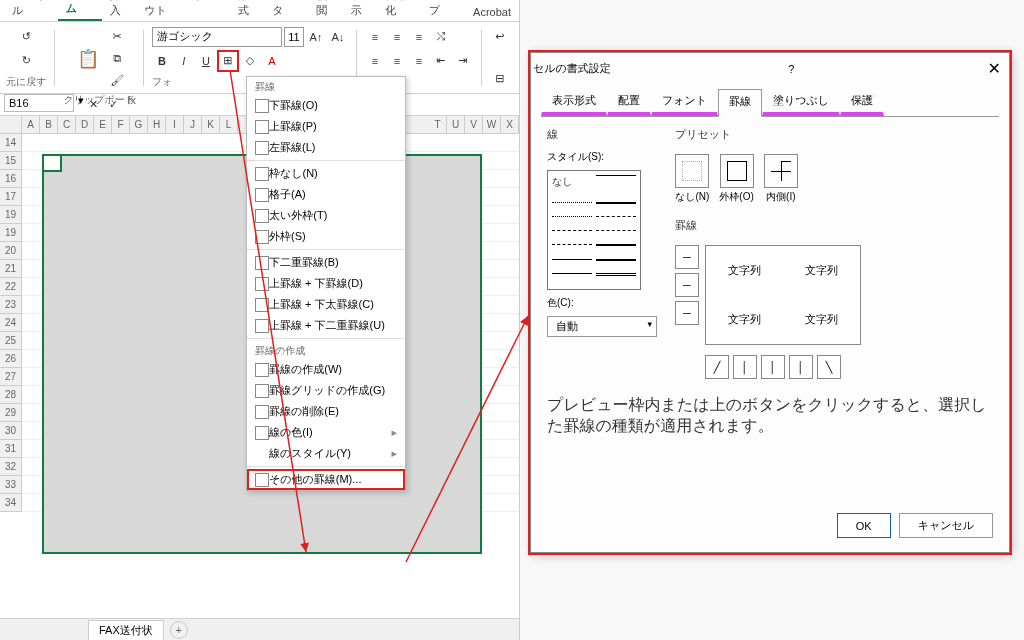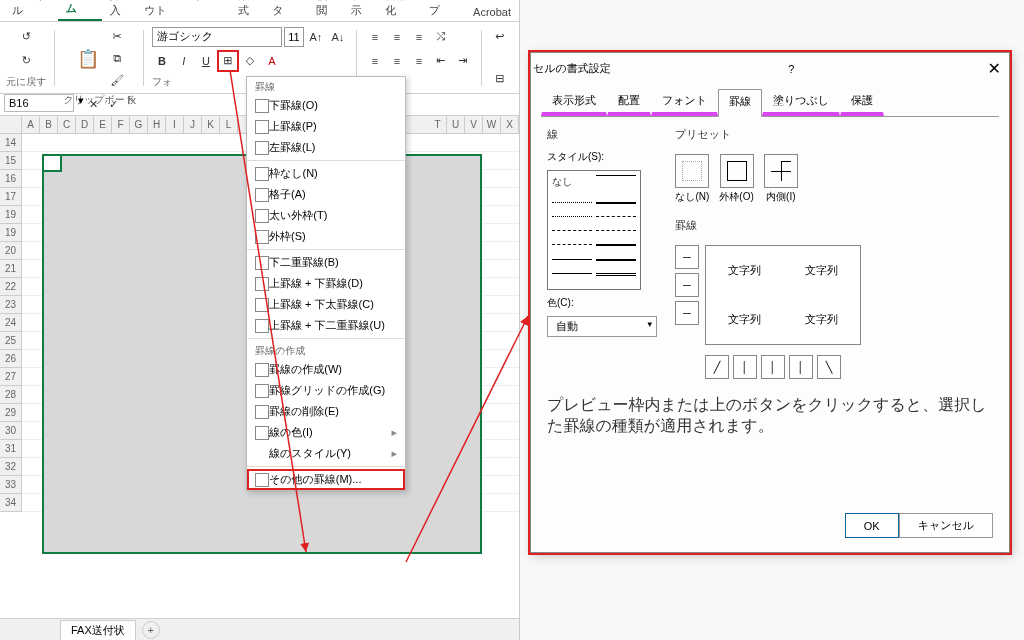--- a/index.html
+++ b/index.html
@@ -30,21 +30,21 @@
 
 
 .sheet-wrap{position:relative;background:#fff;height:calc(640px - 22px - 72px - 22px - 22px);overflow:hidden}
 .col-headers{display:flex;height:18px;background:#f0f0f0;border-bottom:1px solid #ccc}
 .ch{width:18px;text-align:center;border-right:1px solid #ccc;color:#666;font-size:10px;line-height:18px}
 .ch.rowhead{width:22px}
 .rows{position:relative}
 .row{display:flex;height:18px}
 .rh{width:22px;text-align:center;border-right:1px solid #ccc;border-bottom:1px solid #ccc;background:#f0f0f0;color:#666;font-size:10px;line-height:18px}
 .cellblock{flex:1;border-bottom:1px solid #eee}
-.sheet-tabbar{height:22px;background:#f0f0f0;display:flex;align-items:center;padding-left:60px;border-top:1px solid #d0d0d0}
+.sheet-tabbar{height:22px;background:#f0f0f0;display:flex;align-items:center;padding-left:88px;border-top:1px solid #d0d0d0}
 .sheet-tab{background:#fff;border:1px solid #ccc;border-bottom:none;padding:2px 10px;position:relative}
 .sheet-add{margin-left:6px;width:18px;height:18px;border:1px solid #ccc;border-radius:9px;display:flex;align-items:center;justify-content:center;color:#666}
 
 
 .green-sel{position:absolute;border:2px solid #107c41;background:#d8d8d8}
 
 
 .dd-menu{position:absolute;left:246px;top:76px;width:160px;background:#fff;border:1px solid #bbb;box-shadow:2px 2px 6px rgba(0,0,0,0.2);z-index:5}
 .dd-header{font-size:10px;color:#666;padding:3px 8px 1px}
 .dd-item{display:flex;align-items:center;padding:3px 8px;cursor:pointer}
@@ -75,21 +75,21 @@
 .color-dd{border:1px solid #999;padding:2px 18px 2px 8px;position:relative;background:#fff}
 .color-dd:after{content:'▾';position:absolute;right:4px;top:2px;font-size:9px}
 .preset-row{display:flex;gap:10px;margin-top:4px}
 .preset{display:flex;flex-direction:column;align-items:center;gap:2px;cursor:pointer}
 .preset-box{width:34px;height:34px;border:1px solid #888;display:flex;align-items:center;justify-content:center;position:relative}
 .pb-inner{width:20px;height:20px;position:relative}
 .preview-area{border:1px solid #888;width:156px;height:100px;display:grid;grid-template-columns:1fr 1fr;grid-template-rows:1fr 1fr;place-items:center;background:#fff;margin-top:4px}
 .edge-btns{display:flex;gap:4px;margin-top:4px;flex-wrap:wrap}
 .edge-btn{width:24px;height:24px;border:1px solid #888;display:flex;align-items:center;justify-content:center;cursor:pointer;background:#fff}
 .dlg-note{padding:6px 16px;font-size:16px;color:#333}
-.dlg-buttons{display:flex;gap:0;justify-content:flex-end;padding:10px 16px 14px}
+.dlg-buttons{display:flex;gap:8px;justify-content:flex-end;padding:10px 16px 14px}
 .dlg-btn{border:1px solid #999;background:#fff;padding:4px 18px;cursor:pointer}
 .dlg-btn.primary{border:1px solid #0a64a0}
 
 .arrow-svg{position:absolute;pointer-events:none;z-index:10}
 .small{font-size:10px}
 </style>
 </head>
 <body>
 
 <div class="left-pane">

